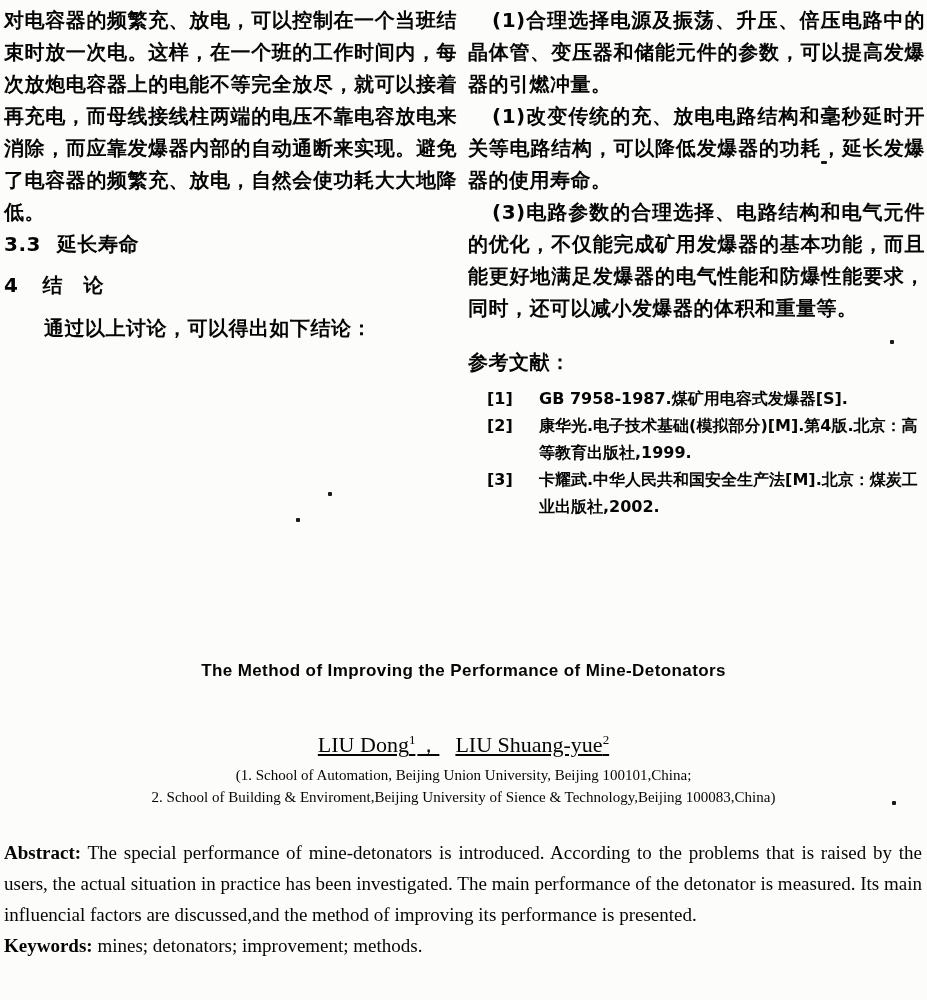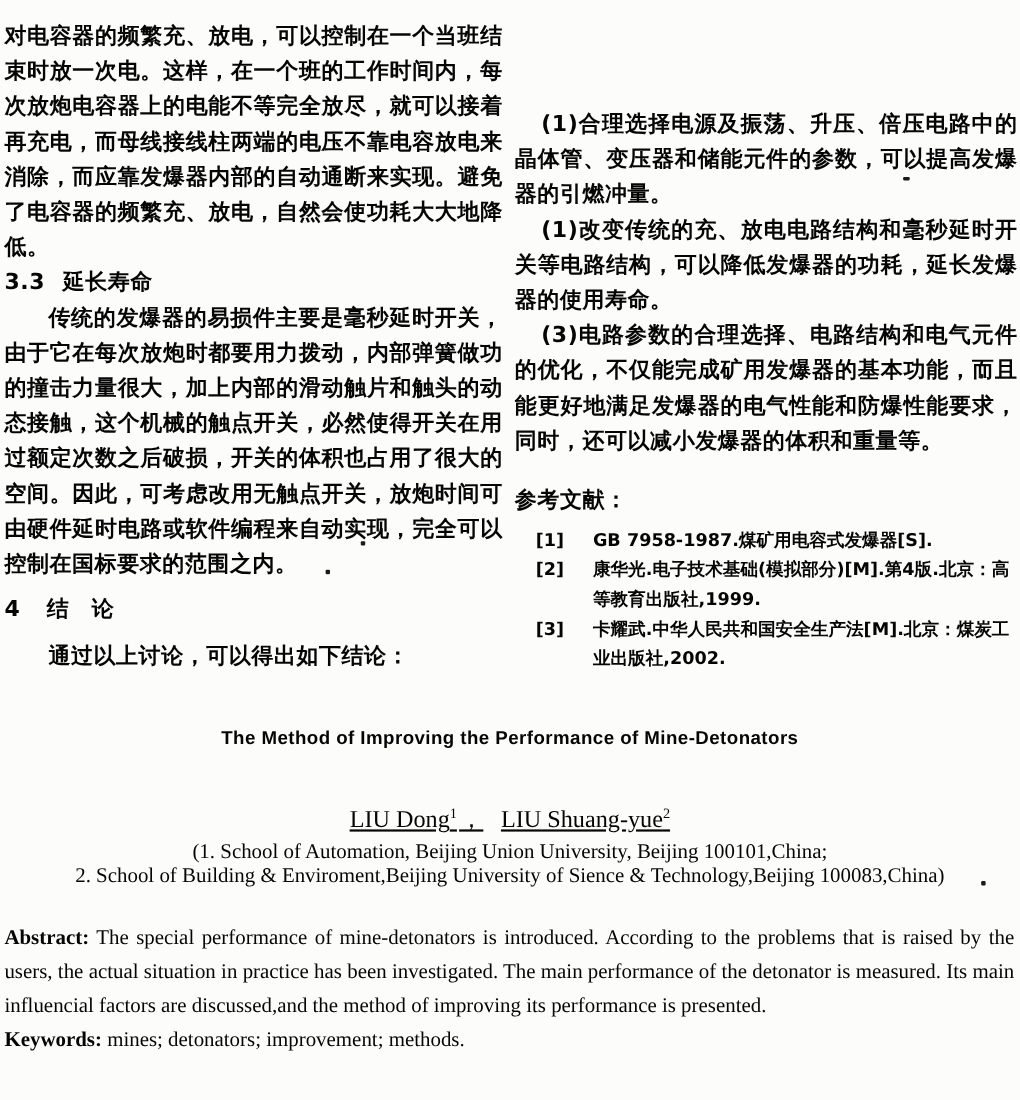--- a/index.html
+++ b/index.html
@@ -6,21 +6,21 @@
   html, body { background: #fcfcfa; }
   body {
     width: 927px; height: 1000px;
     position: relative; overflow: hidden;
     color: #050505;
     font-family: "Liberation Serif", serif;
   }
   .page { position: absolute; inset: 0; }
 
   
-  .columns { display: flex; padding: 4px 2px 0 4px; height: 612px; align-items: flex-end; }
+  .columns { display: flex; padding: 4px 2px 0 4px; height: 612px; }
   .col-left  { width: 453px; margin-right: 11px; }
   .col-right { width: 457px; }
 
   .cn {
     font-family: "DejaVu Sans", sans-serif;
     font-weight: 700;
     font-size: 20px; line-height: 32px;
     letter-spacing: .5px;
     text-align: justify;
     color: #050505;
@@ -61,21 +61,21 @@
     margin-top: 46px;
     text-align: center;
     font-family: "Liberation Serif", serif;
     font-size: 22px; line-height: 28px; text-decoration: underline;
   }
   .authors sup { font-size: 13px; line-height: 0; }
   .authors .sep { margin: 0 16px 0 2px; }
   .affil {
     text-align: center;
     font-family: "Liberation Serif", serif;
-    font-size: 19px; line-height: 22px;
+    font-size: 15px; line-height: 22px;
   }
   .affil-first { margin-top: 5px; }
 
   .abstract-wrap {
     margin: 29px 5px 0 4px;
     font-family: "Liberation Serif", serif;
     font-size: 19px; line-height: 31px;
   }
   .abstract { text-align: justify; }
   .lab { font-weight: 700; }
@@ -91,21 +91,20 @@
 
 <div class="page">
 
   <div class="columns">
 
     <div class="col-left">
       <p class="cn">对电容器的频繁充、放电，可以控制在一个当班结束时放一次电。这样，在一个班的工作时间内，每次放炮电容器上的电能不等完全放尽，就可以接着再充电，而母线接线柱两端的电压不靠电容放电来消除，而应靠发爆器内部的自动通断来实现。避免了电容器的频繁充、放电，自然会使功耗大大地降低。</p>
 
       <h3 class="cn-h"><span class="sec-num">3.3</span><span>延长寿命</span></h3>
 
-      <p class="cn ind2">传统的发爆器的易损件主要是毫秒延时开关，由于它在每次放炮时都要用力拨动，内部弹簧做功的撞击力量很大，加上内部的滑动触片和触头的动态接触，这个机械的触点开关，必然使得开关在用过额定次数之后破损，开关的体积也占用了很大的空间。因此，可考虑改用无触点开关，放炮时间可由硬件延时电路或软件编程来自动实现，完全可以控制在国标要求的范围之内。</p>
 
       <h3 class="cn-h sec4"><span class="sec-num">4</span><span>结　论</span></h3>
 
       <p class="cn ind2">通过以上讨论，可以得出如下结论：</p>
     </div>
 
     <div class="col-right">
       <p class="cn ind1">(1)合理选择电源及振荡、升压、倍压电路中的晶体管、变压器和储能元件的参数，可以提高发爆器的引燃冲量。</p>
       <p class="cn ind1">(1)改变传统的充、放电电路结构和毫秒延时开关等电路结构，可以降低发爆器的功耗，延长发爆器的使用寿命。</p>
       <p class="cn ind1">(3)电路参数的合理选择、电路结构和电气元件的优化，不仅能完成矿用发爆器的基本功能，而且能更好地满足发爆器的电气性能和防爆性能要求，同时，还可以减小发爆器的体积和重量等。</p>

